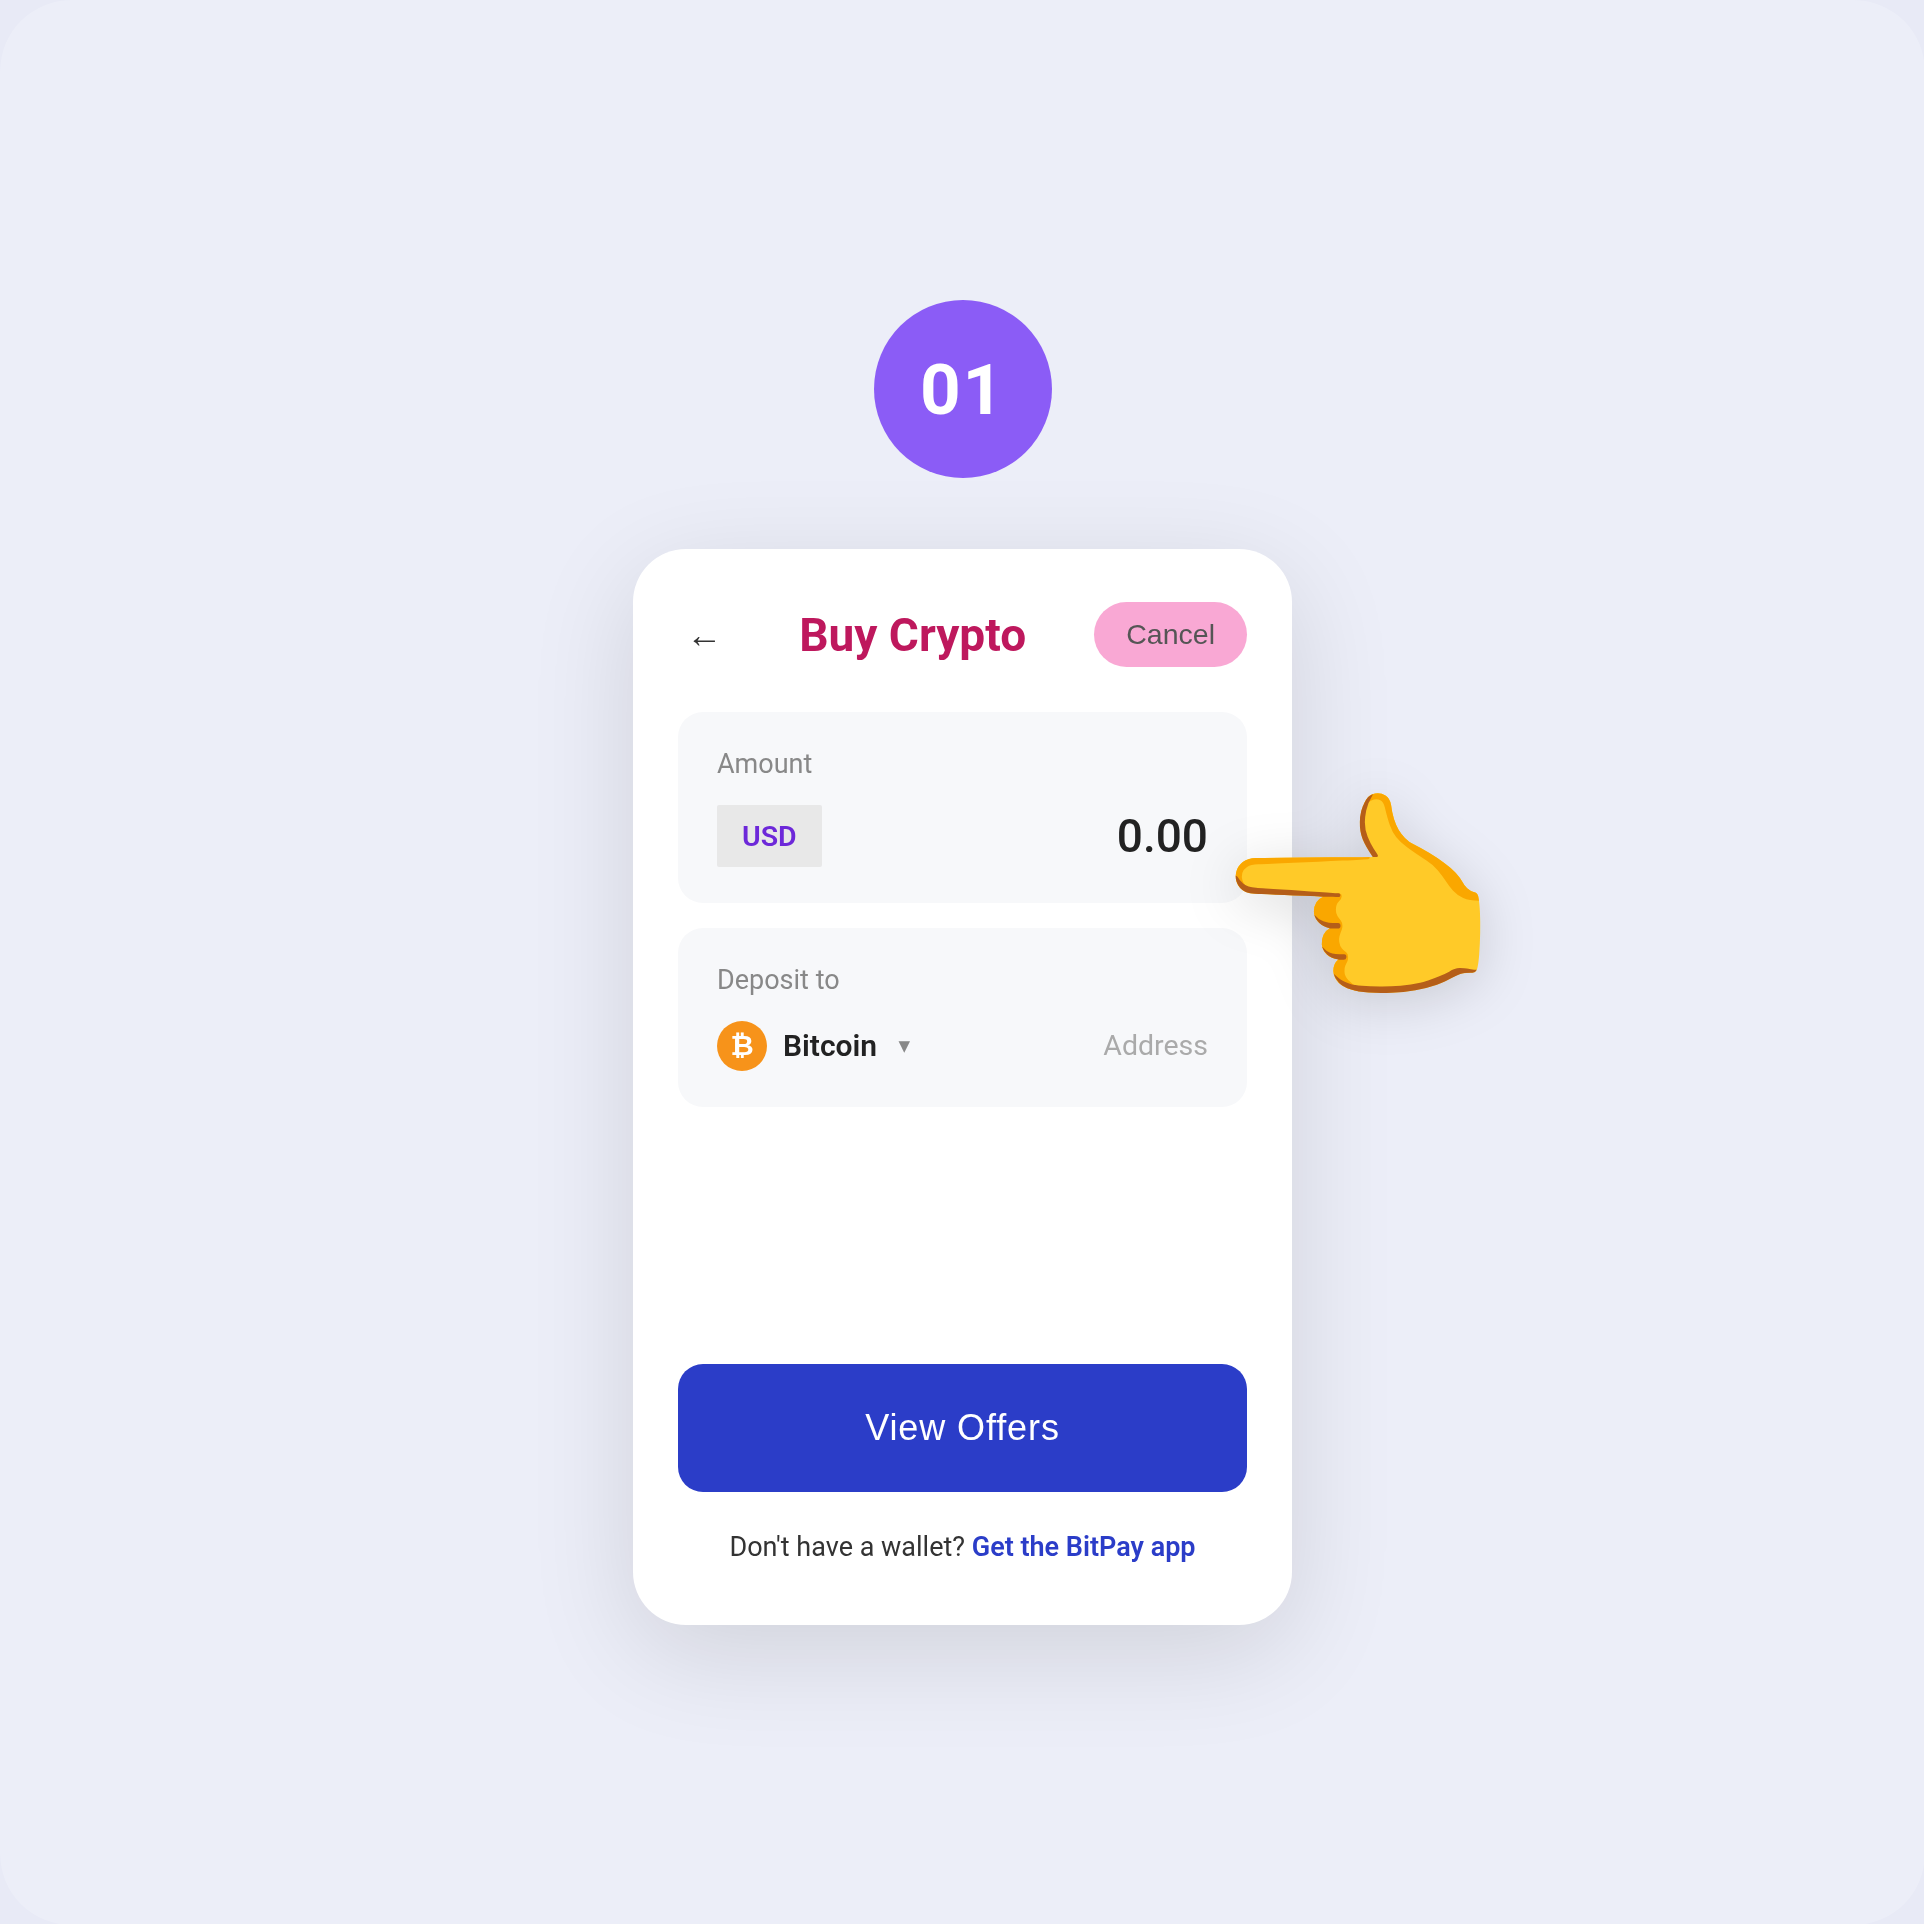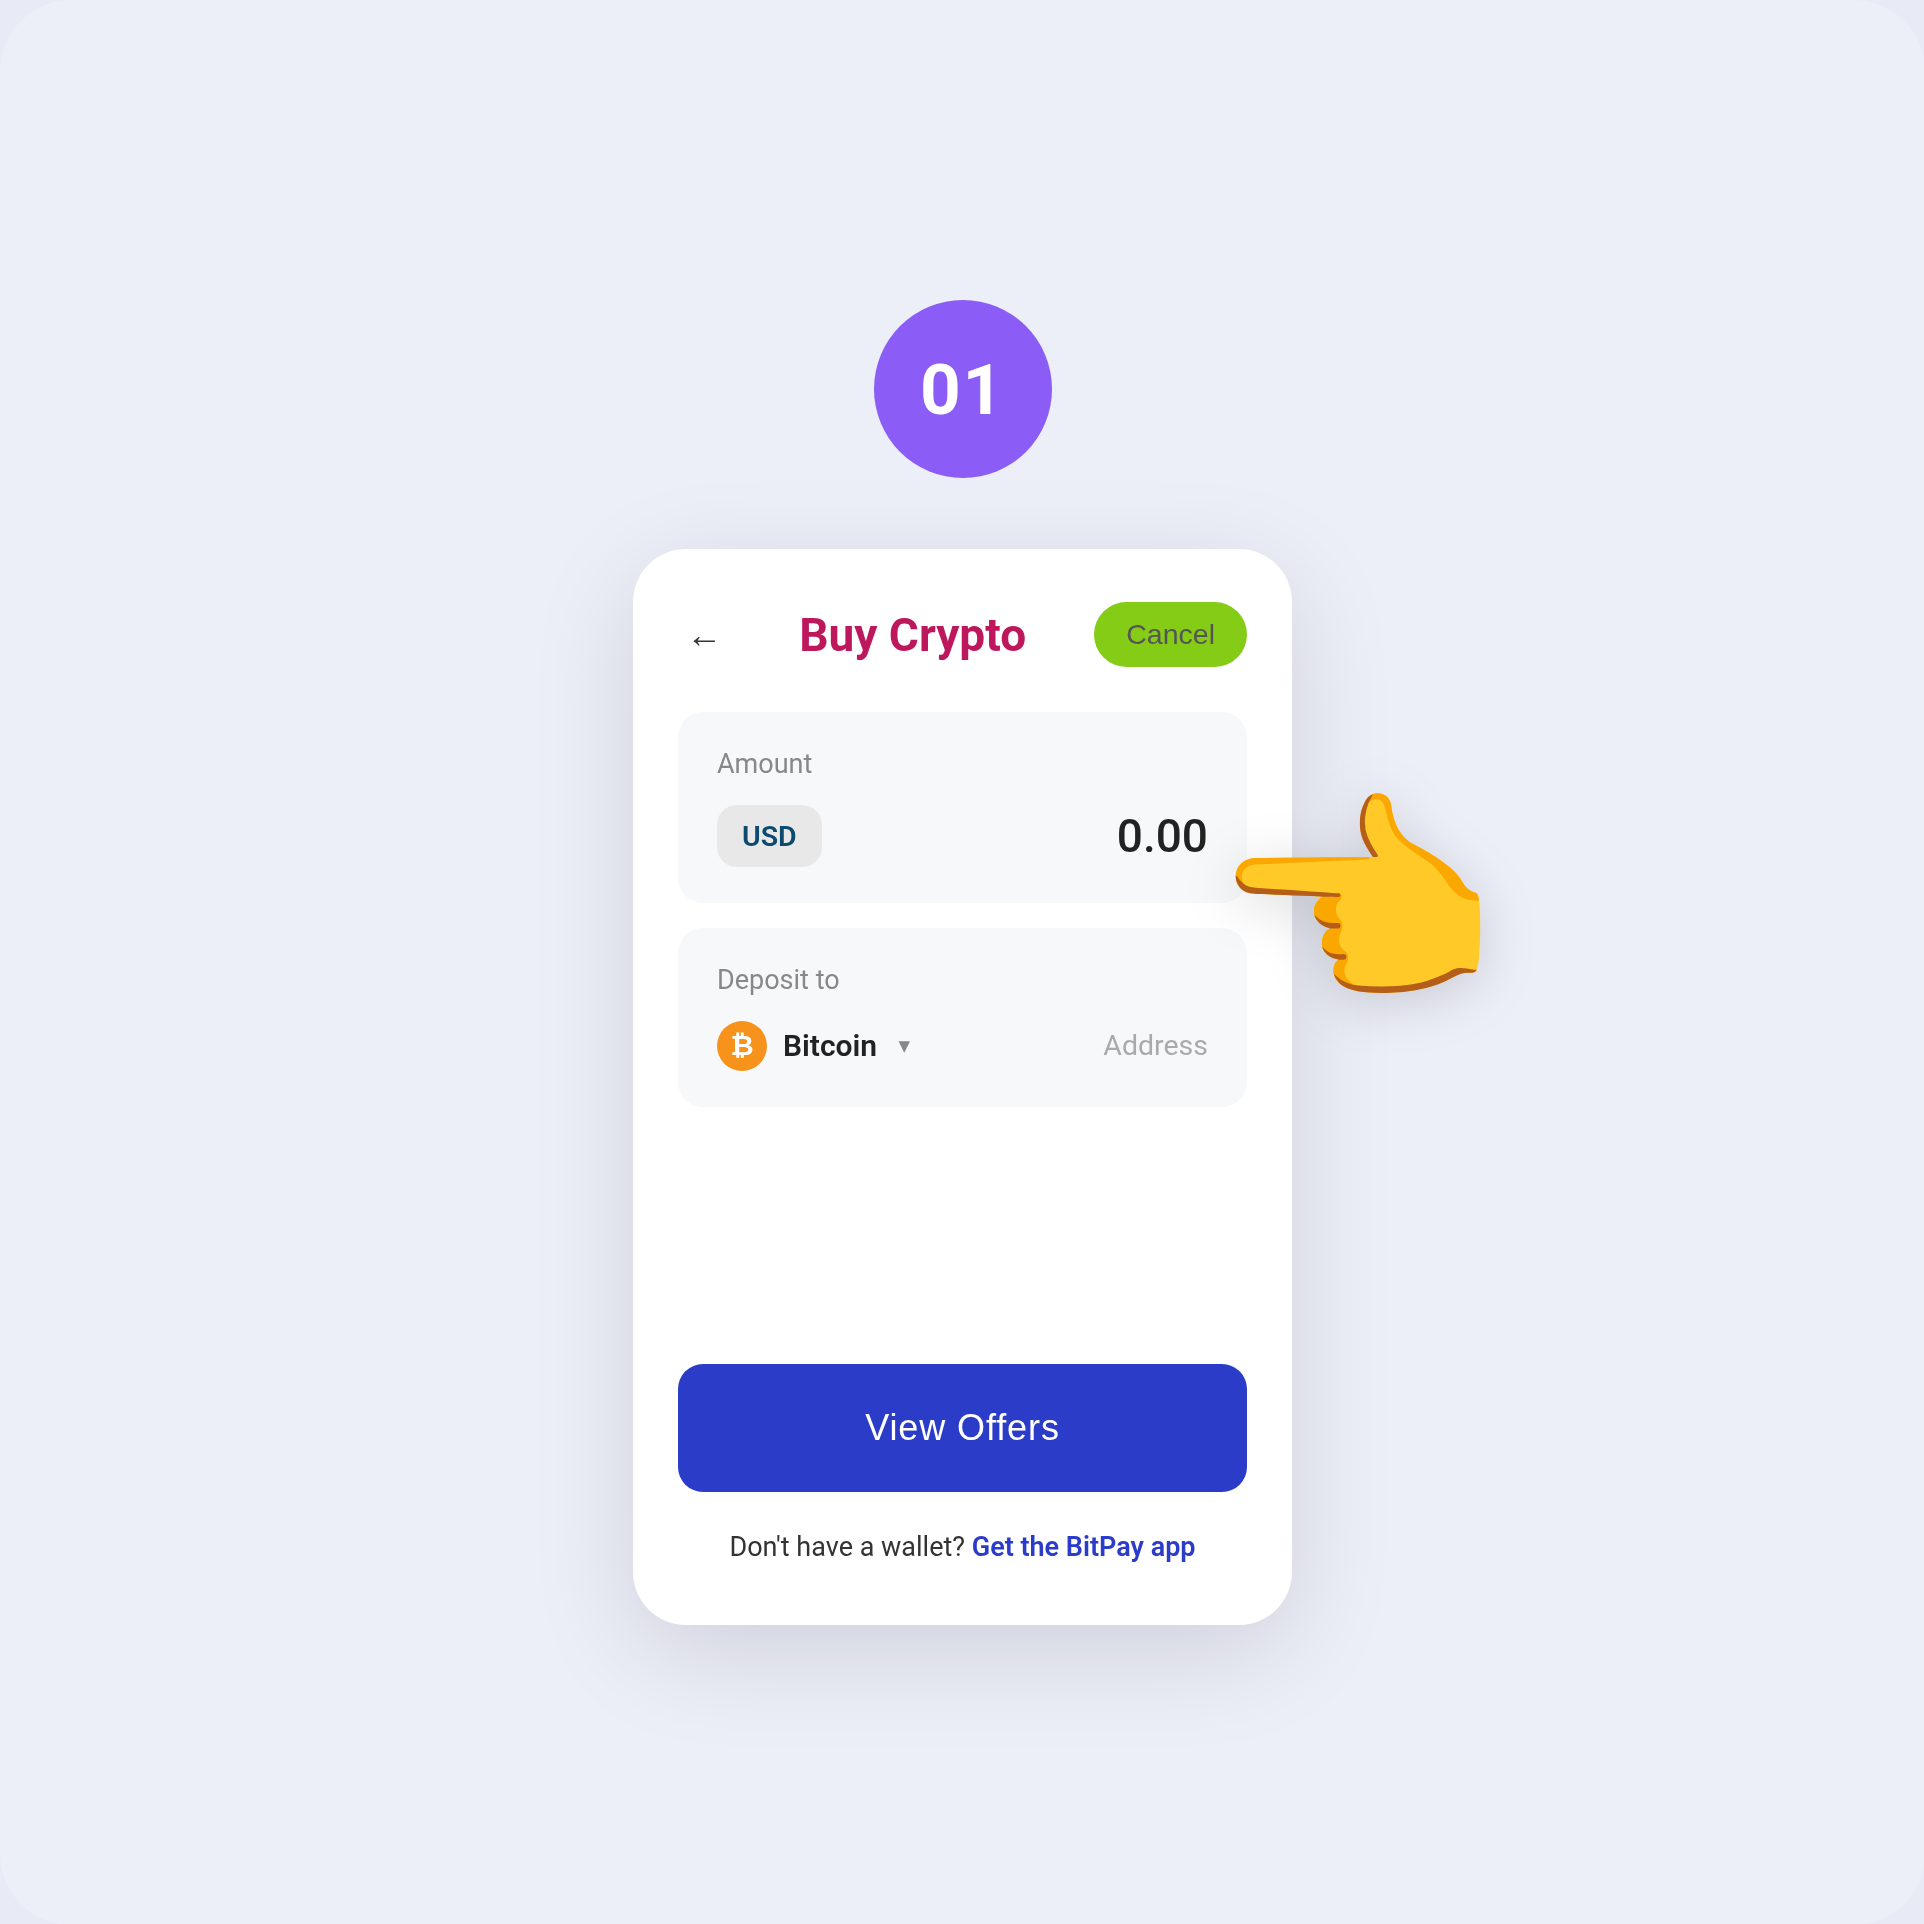--- a/index.html
+++ b/index.html
@@ -89,21 +89,21 @@
       color: #333;
     }
 
     .header-title {
       font-size: 46px;
       font-weight: 700;
       color: #be185d;
     }
 
     .cancel-button {
-      background: #84cc16;
+      background: #f9a8d4;
       border: none;
       border-radius: 45px;
       padding: 16px 32px;
       font-size: 28.5px;
       color: #555;
       cursor: pointer;
       font-weight: 500;
     }
 
     
@@ -122,25 +122,25 @@
     }
 
     .amount-row {
       display: flex;
       align-items: center;
       justify-content: space-between;
     }
 
     .currency-badge {
       background: #e8e8e8;
-      border-radius: 20px;
+      border-radius: 2px;
       padding: 14.3px 25px;
       font-size: 28.5px;
       font-weight: 600;
-      color: #0c4a6e;
+      color: #6d28d9;
     }
 
     .amount-value {
       font-size: 46px;
       font-weight: 500;
       color: #222;
       margin-left: 31px;
     }
 
     

